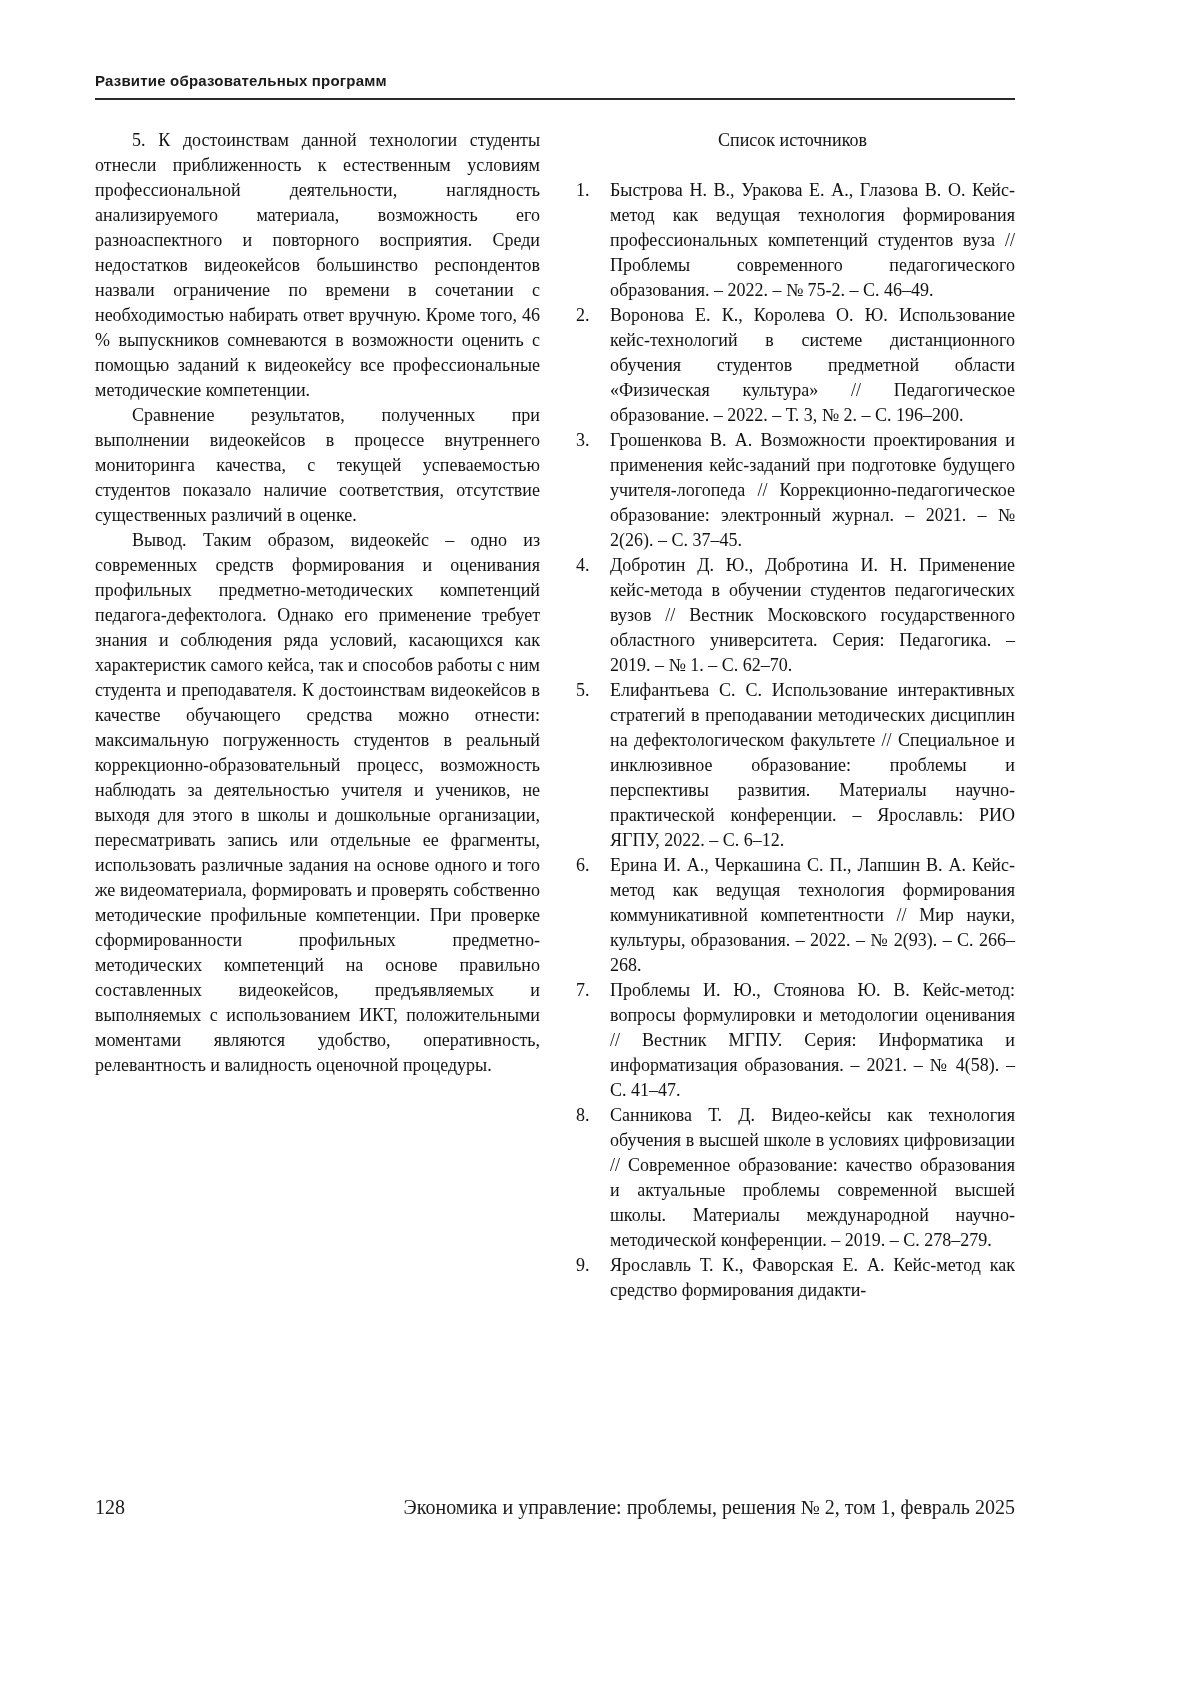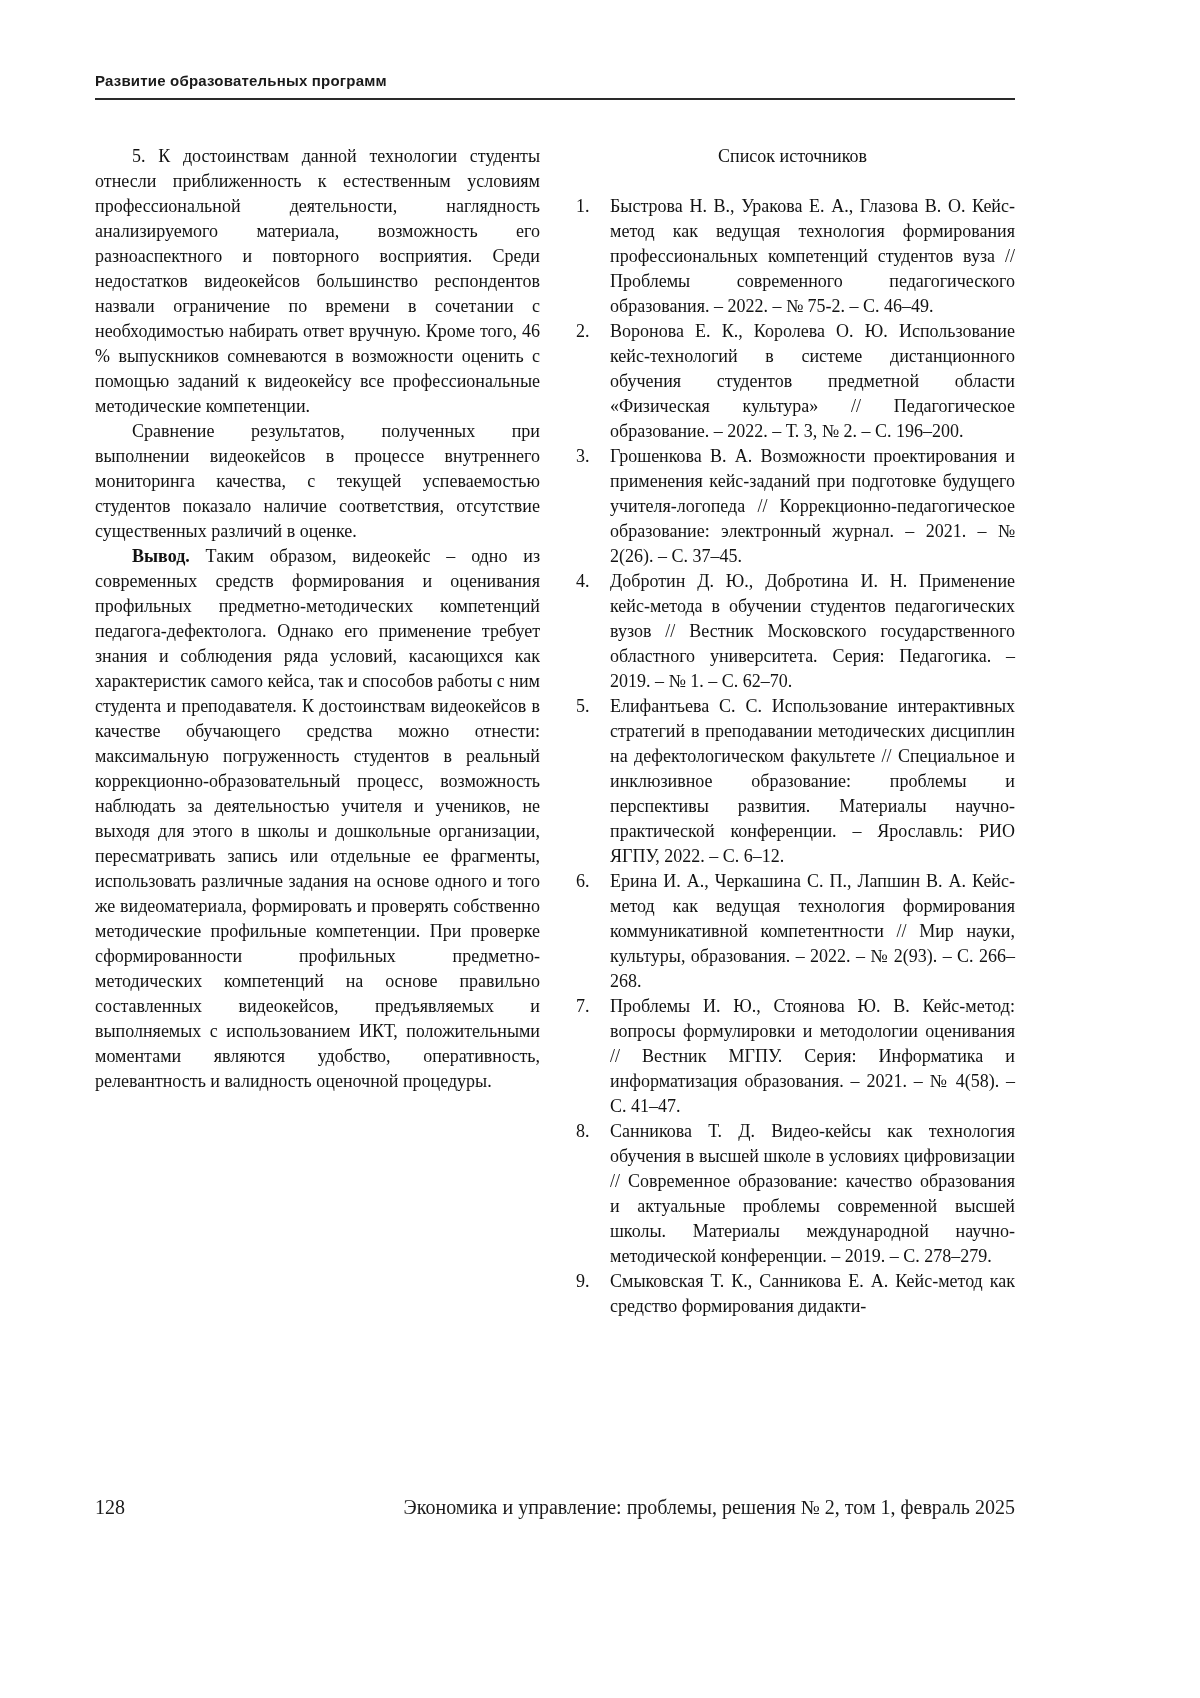--- a/index.html
+++ b/index.html
@@ -35,39 +35,39 @@
   }
   .header-rule {
     margin-top: 9px;
     height: 2px;
     background: #2a2a2a;
   }
   
   .columns {
     position: absolute;
     left: 95px;
-    top: 144px;
+    top: 128px;
     width: 920px;
     display: flex;
     gap: 30px;
   }
   .col {
     width: 445px;
     font-size: 18px;
     line-height: 25px;
     text-align: justify;
     hyphens: auto;
     -webkit-hyphens: auto;
   }
   .para {
     margin: 0;
     text-indent: 37px;
   }
   .para-lead {
-    font-weight: 700;
+    font-weight: 400;
   }
   .refs-heading {
     font-size: 18px;
     font-weight: 400;
     text-align: center;
     margin: 0 0 25px 0;
     text-indent: 0;
   }
   .refs-list {
     list-style: none;
@@ -119,21 +119,21 @@
       <h2 class="refs-heading">Список источников</h2>
       <ol class="refs-list" id="refs-list">
           <li class="ref"><span class="ref-num">1.</span><span class="ref-authors">Быстрова Н. В., Уракова Е. А., Глазова В. О.</span> Кейс-метод как ведущая технология формирования профессиональных компетенций студентов вуза // Проблемы современного педагогического образования. – 2022. – № 75-2. – С. 46–49.</li>
           <li class="ref"><span class="ref-num">2.</span><span class="ref-authors">Воронова Е. К., Королева О. Ю.</span> Использование кейс-технологий в системе дистанционного обучения студентов предметной области «Физическая культура» // Педагогическое образование. – 2022. – Т. 3, № 2. – С. 196–200.</li>
           <li class="ref"><span class="ref-num">3.</span><span class="ref-authors">Грошенкова В. А.</span> Возможности проектирования и применения кейс-заданий при подготовке будущего учителя-логопеда // Коррекционно-педагогическое образование: электронный журнал. – 2021. – № 2(26). – С. 37–45.</li>
           <li class="ref"><span class="ref-num">4.</span><span class="ref-authors">Добротин Д. Ю., Добротина И. Н.</span> Применение кейс-метода в обучении студентов педагогических вузов // Вестник Московского государственного областного университета. Серия: Педагогика. – 2019. – № 1. – С. 62–70.</li>
           <li class="ref"><span class="ref-num">5.</span><span class="ref-authors">Елифантьева С. С.</span> Использование интерактивных стратегий в преподавании методических дисциплин на дефектологическом факультете // Специальное и инклюзивное образование: проблемы и перспективы развития. Материалы научно-практической конференции. – Ярославль: РИО ЯГПУ, 2022. – С. 6–12.</li>
           <li class="ref"><span class="ref-num">6.</span><span class="ref-authors">Ерина И. А., Черкашина С. П., Лапшин В. А.</span> Кейс-метод как ведущая технология формирования коммуникативной компетентности // Мир науки, культуры, образования. – 2022. – № 2(93). – С. 266–268.</li>
           <li class="ref"><span class="ref-num">7.</span><span class="ref-authors">Проблемы И. Ю., Стоянова Ю. В.</span> Кейс-метод: вопросы формулировки и методологии оценивания // Вестник МГПУ. Серия: Информатика и информатизация образования. – 2021. – № 4(58). – С. 41–47.</li>
           <li class="ref"><span class="ref-num">8.</span><span class="ref-authors">Санникова Т. Д.</span> Видео-кейсы как технология обучения в высшей школе в условиях цифровизации // Современное образование: качество образования и актуальные проблемы современной высшей школы. Материалы международной научно-методической конференции. – 2019. – С. 278–279.</li>
-          <li class="ref"><span class="ref-num">9.</span><span class="ref-authors">Смыковская Т. К., Санникова Е. А.</span> Кейс-метод как средство формирования дидакти-</li>
+          <li class="ref"><span class="ref-num">9.</span><span class="ref-authors">Ярославль Т. К., Фаворская Е. А.</span> Кейс-метод как средство формирования дидакти-</li>
         </ol>
     </section>
   </main>
 
   <footer class="footer">
     <span>128</span>
     <span>Экономика и управление: проблемы, решения № 2, том 1, февраль 2025</span>
   </footer>
 
 </div>

